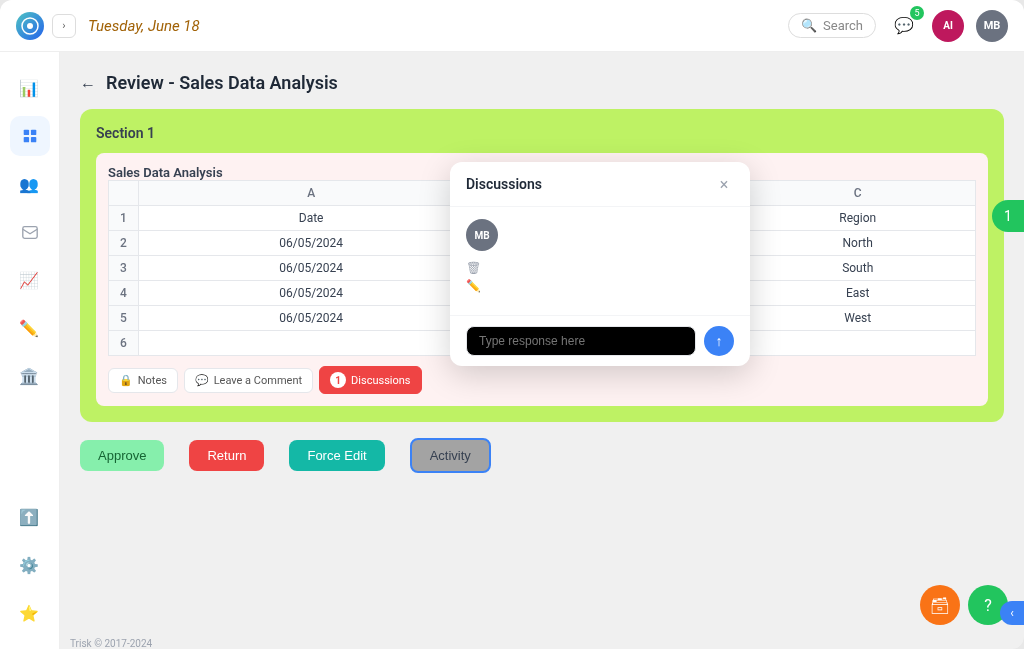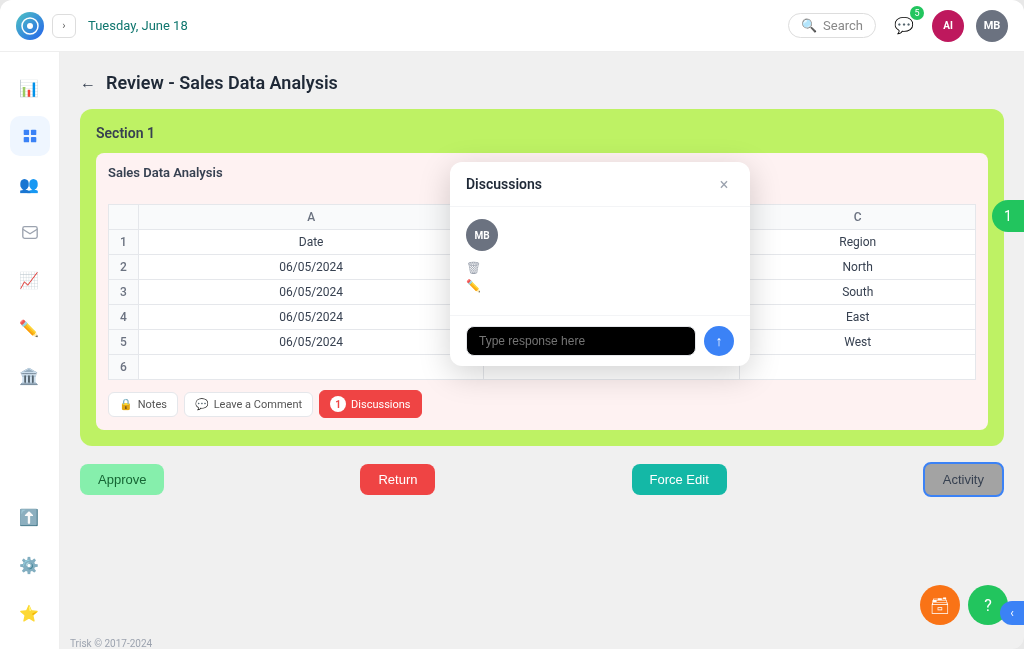--- a/index.html
+++ b/index.html
@@ -44,22 +44,23 @@
     }
     .topbar-nav-btn {
       width: 24px; height: 24px;
       border: 1px solid #ddd;
       border-radius: 6px;
       display: flex; align-items: center; justify-content: center;
       cursor: pointer; font-size: 11px; color: #666;
       margin-right: 12px;
     }
     .topbar-date {
-      font-size: 13px; color: #0f766e;
+      font-size: 15px; color: #a16207;
       flex: 1;
+      font-style: italic;
     }
     .topbar-right {
       display: flex; align-items: center; gap: 12px;
     }
     .topbar-search {
       display: flex; align-items: center;
       border: 1px solid #ddd; border-radius: 20px;
       padding: 4px 12px; gap: 6px;
       font-size: 13px; color: #888;
     }
@@ -146,21 +147,21 @@
       margin-bottom: 12px;
     }
 
     .spreadsheet-container {
       background: #fef2f2;
       border-radius: 8px;
       padding: 12px;
     }
     .spreadsheet-title {
       font-size: 13px; font-weight: 600; color: #374151;
-      margin-bottom: 24px;
+      margin-bottom: 0;
     }
 
     table {
       border-collapse: collapse;
       width: 100%;
       background: white;
       font-size: 12px;
     }
     th, td {
       border: 1px solid #e5e7eb;
@@ -184,21 +185,20 @@
       font-size: 11px; color: #555;
       cursor: pointer;
     }
     .toolbar-btn.active-discussions {
       background: #ef4444; color: white; border-color: #ef4444;
     }
 
     .action-buttons {
       display: flex; align-items: center; gap: 25px;
       margin-top: 16px;
-      justify-content: space-between;
     }
     .btn {
       padding: 8px 18px;
       border-radius: 8px;
       font-size: 13px; font-weight: 500;
       cursor: pointer; border: none;
     }
     .btn-approve { background: #86efac; color: #166534; }
     .btn-return { background: #ef4444; color: white; }
     .btn-force-edit { background: #14b8a6; color: white; }

